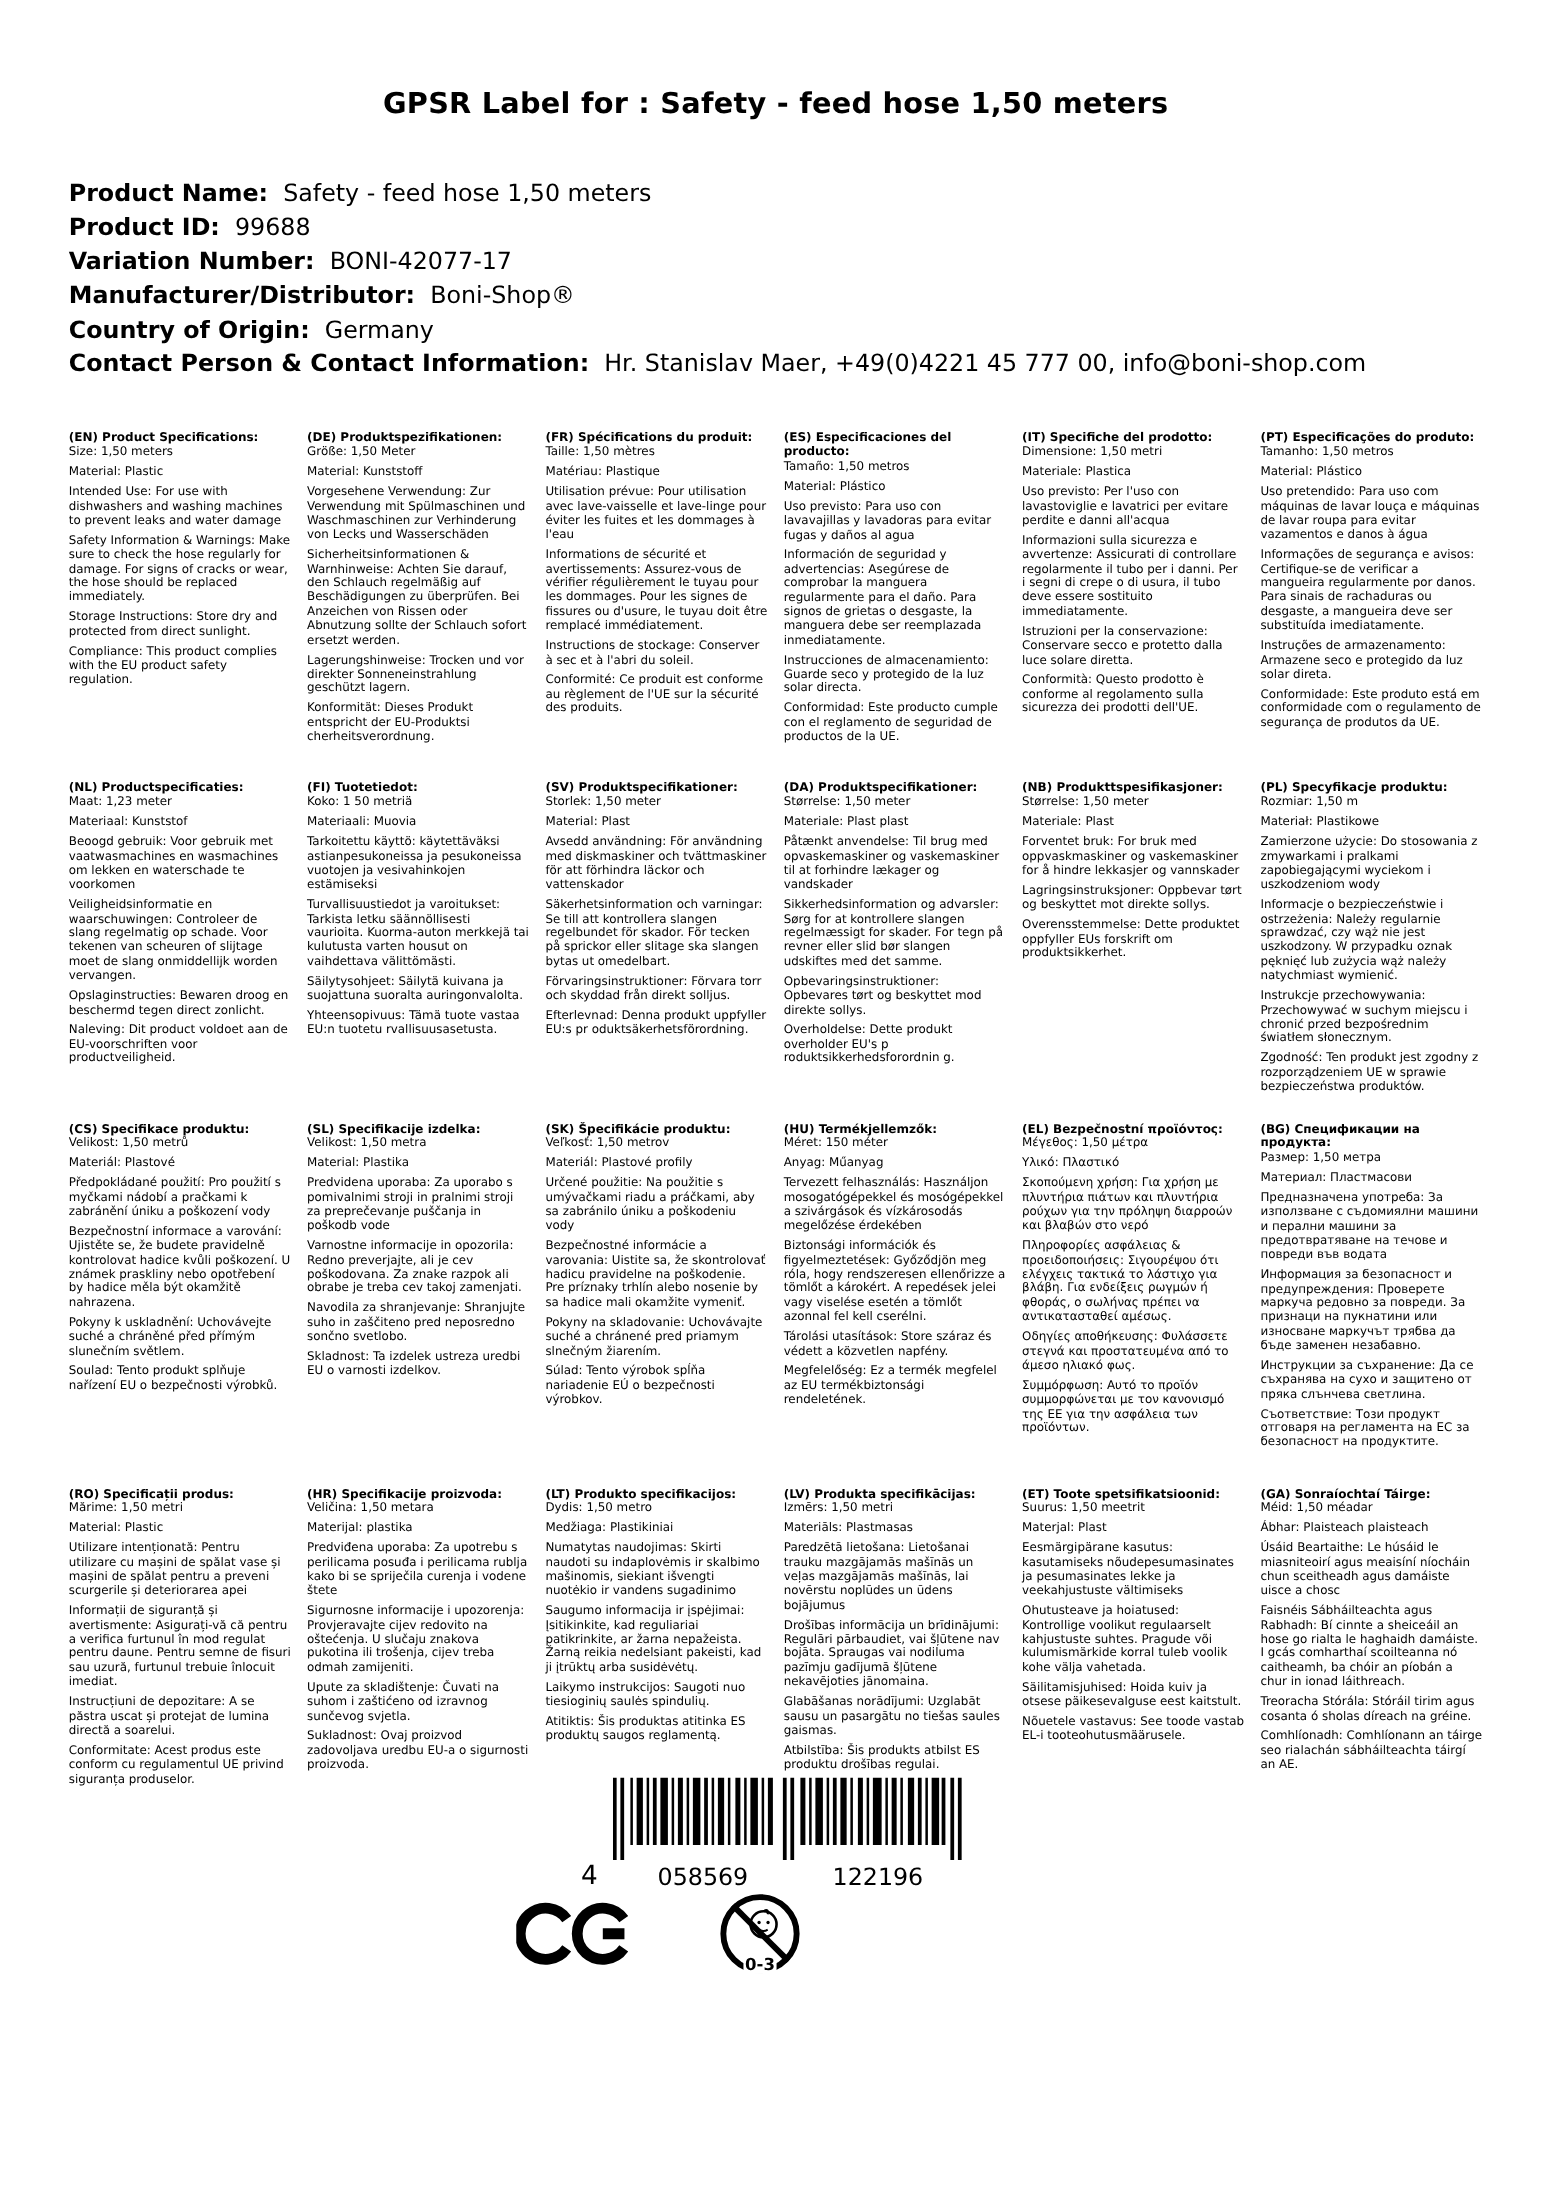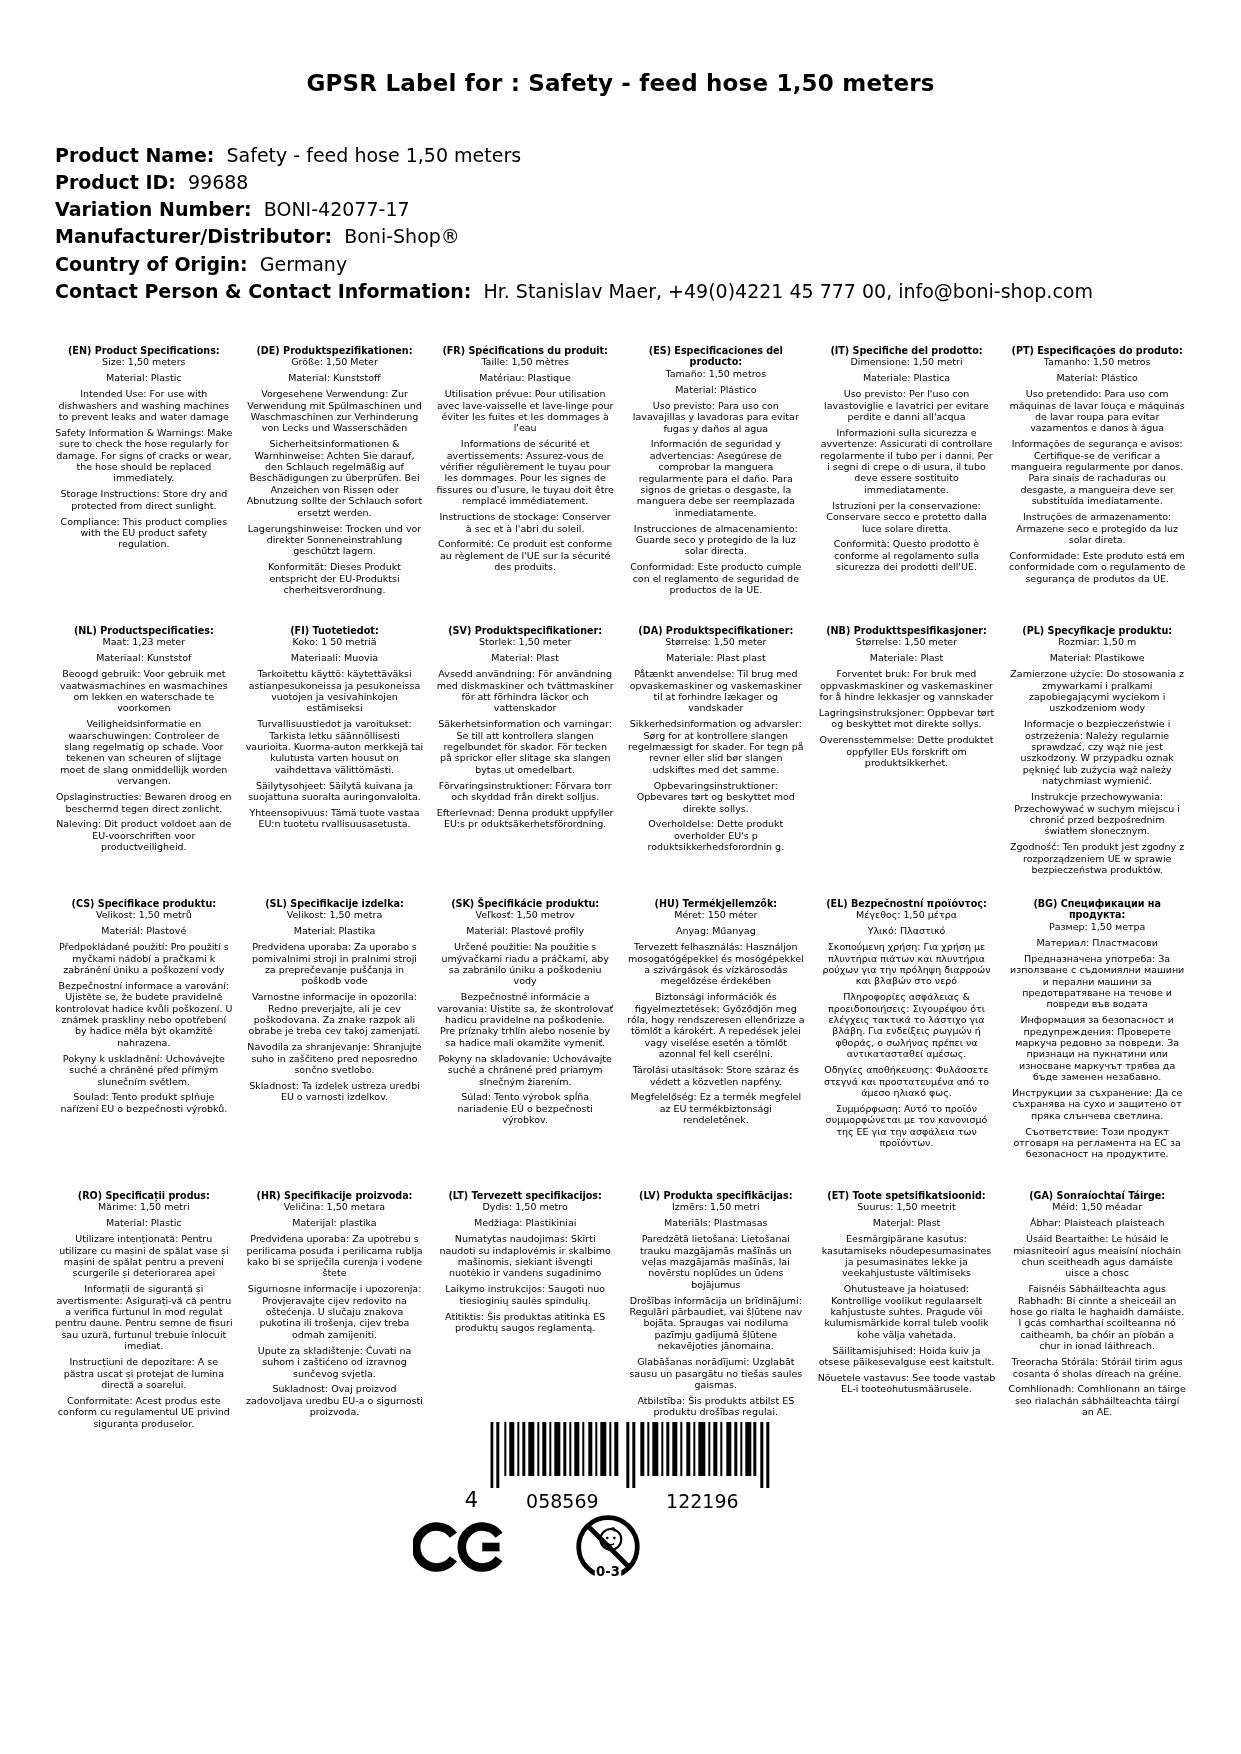--- a/index.html
+++ b/index.html
@@ -18,21 +18,21 @@
   .pi-label { font-weight:bold; }
   .pi-value { font-weight:normal; }
   .grid {
     margin:40px 55px 0 55px;
     display:grid;
     grid-template-columns:repeat(6, 1fr);
     grid-template-rows:280px 273px 292px auto;
     column-gap:13px;
     align-items:start;
   }
-  .block { font-size:9.5px; line-height:1.2; overflow:visible;text-align:center; }
+  .block { font-size:9.5px; line-height:1.2; overflow:visible; }
   .block h3 { font-size:9.6px; font-weight:bold; margin:0; }
   .block p { margin:0 0 4.5px 0; }
   .footer-barcode {
     position:absolute; top:1422px; left:50%; transform:translateX(-50%);
     display:flex; align-items:flex-end; gap:12px;
   }
   .barcode-prefix { font-size:21px; padding-bottom:2px; }
   .symbols-row {
     position:absolute; top:1512px; left:413px;
     display:flex; align-items:center; gap:64px;
@@ -228,24 +228,25 @@
     <div class="block">
       <h3>(HR) Specifikacije proizvoda:</h3>
       <p>Veličina: 1,50 metara</p>
       <p>Materijal: plastika</p>
       <p>Predviđena uporaba: Za upotrebu s perilicama posuđa i perilicama rublja kako bi se spriječila curenja i vodene štete</p>
       <p>Sigurnosne informacije i upozorenja: Provjeravajte cijev redovito na oštećenja. U slučaju znakova pukotina ili trošenja, cijev treba odmah zamijeniti.</p>
       <p>Upute za skladištenje: Čuvati na suhom i zaštićeno od izravnog sunčevog svjetla.</p>
       <p>Sukladnost: Ovaj proizvod zadovoljava uredbu EU-a o sigurnosti proizvoda.</p>
     </div>
     <div class="block">
-      <h3>(LT) Tervezett specifikacijos:</h3>
+      <h3>(LT) Produkto specifikacijos:</h3>
       <p>Dydis: 1,50 metro</p>
       <p>Medžiaga: Plastikiniai</p>
       <p>Numatytas naudojimas: Skirti naudoti su indaplovėmis ir skalbimo mašinomis, siekiant išvengti nuotėkio ir vandens sugadinimo</p>
+      <p>Saugumo informacija ir įspėjimai: Įsitikinkite, kad reguliariai patikrinkite, ar žarna nepažeista. Žarną reikia nedelsiant pakeisti, kad ji įtrūktų arba susidėvėtų.</p>
       <p>Laikymo instrukcijos: Saugoti nuo tiesioginių saulės spindulių.</p>
       <p>Atitiktis: Šis produktas atitinka ES produktų saugos reglamentą.</p>
     </div>
     <div class="block">
       <h3>(LV) Produkta specifikācijas:</h3>
       <p>Izmērs: 1,50 metri</p>
       <p>Materiāls: Plastmasas</p>
       <p>Paredzētā lietošana: Lietošanai trauku mazgājamās mašīnās un veļas mazgājamās mašīnās, lai novērstu noplūdes un ūdens bojājumus</p>
       <p>Drošības informācija un brīdinājumi: Regulāri pārbaudiet, vai šļūtene nav bojāta. Spraugas vai nodiluma pazīmju gadījumā šļūtene nekavējoties jānomaina.</p>
       <p>Glabāšanas norādījumi: Uzglabāt sausu un pasargātu no tiešas saules gaismas.</p>

